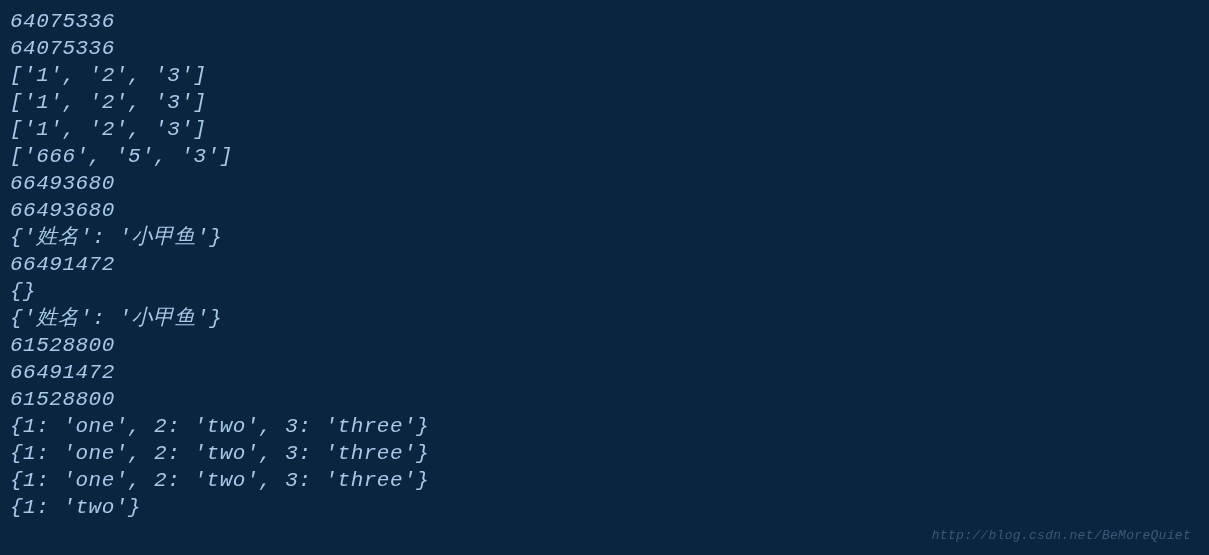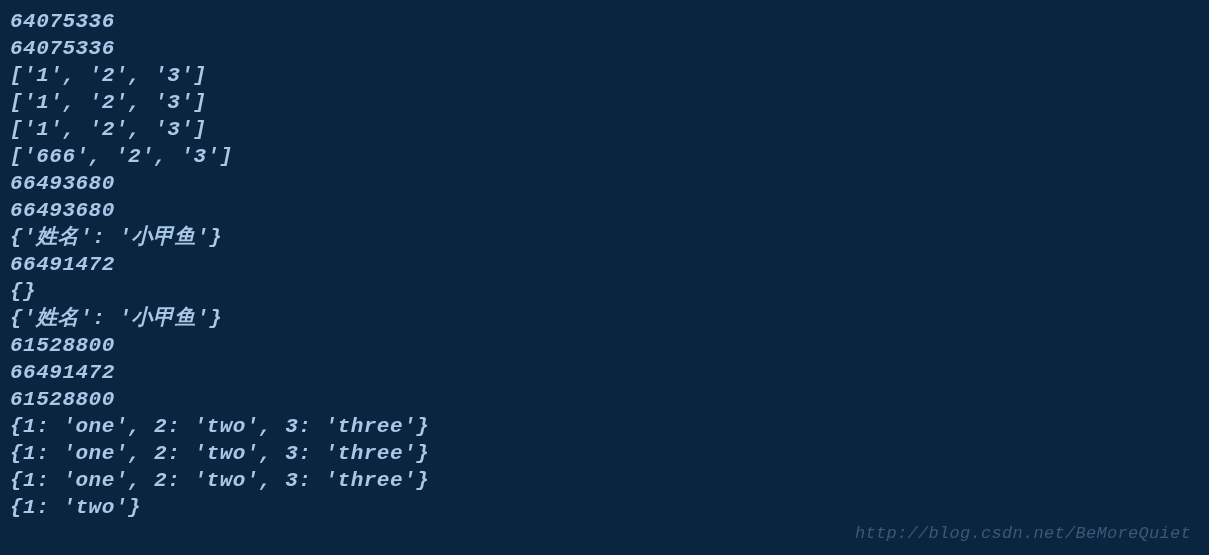--- a/index.html
+++ b/index.html
@@ -16,43 +16,43 @@
       color: #a8c8e8;
       padding: 8px 10px;
       position: relative;
       overflow: hidden;
       font-style: italic;
       letter-spacing: 0.5px;
     }
     .output-line {
       line-height: 27px;
       white-space: pre;
-      font-weight: bold;
+      font-weight: normal;
     }
     .watermark {
       position: absolute;
       bottom: 12px;
       right: 18px;
       color: #4a6a8a;
-      font-size: 17px;
+      font-size: 13px;
       font-style: italic;
       opacity: 0.75;
       letter-spacing: 0.3px;
     }
   </style>
 </head>
 <body>
 
 <div>
   <div class="output-line">64075336</div>
   <div class="output-line">64075336</div>
   <div class="output-line">['1', '2', '3']</div>
   <div class="output-line">['1', '2', '3']</div>
   <div class="output-line">['1', '2', '3']</div>
-  <div class="output-line">['666', '2', '3']</div>
+  <div class="output-line">['666', '5', '3']</div>
   <div class="output-line">66493680</div>
   <div class="output-line">66493680</div>
   <div class="output-line">{'姓名': '小甲鱼'}</div>
   <div class="output-line">66491472</div>
   <div class="output-line">{}</div>
   <div class="output-line">{'姓名': '小甲鱼'}</div>
   <div class="output-line">61528800</div>
   <div class="output-line">66491472</div>
   <div class="output-line">61528800</div>
   <div class="output-line">{1: 'one', 2: 'two', 3: 'three'}</div>

